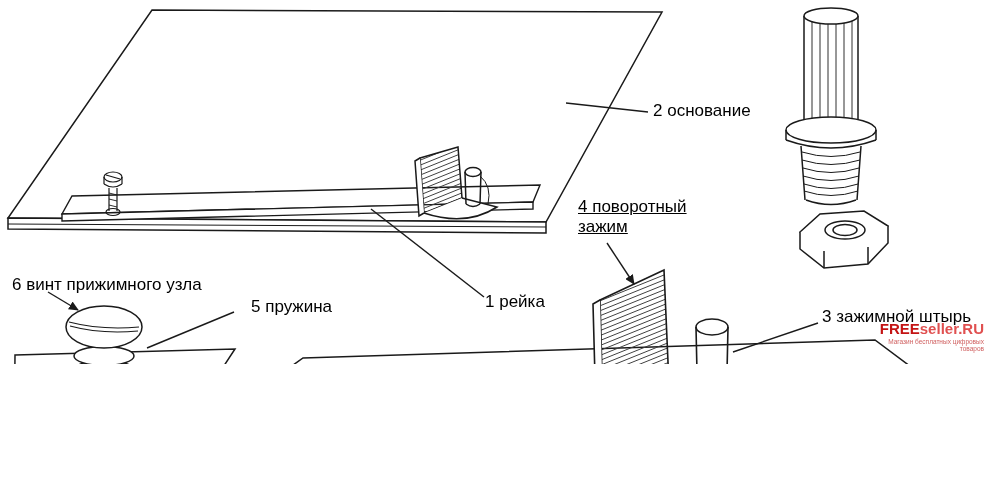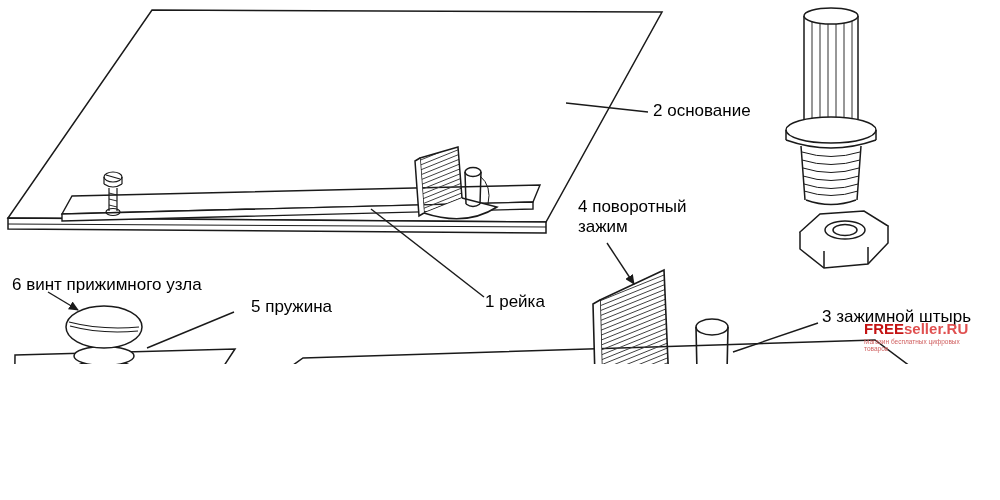--- a/index.html
+++ b/index.html
@@ -5,22 +5,22 @@
   html,body{margin:0;padding:0;background:#fff;}
   .stage{
     position:relative;width:1000px;height:364px;background:#fff;
     font-family:"Liberation Sans",sans-serif;overflow:hidden;
   }
   .artwork{position:absolute;left:0;top:0;}
   .label{
     position:absolute;color:#000;font-size:17px;line-height:1.15;
     white-space:nowrap;
   }
-  .label.wrap{white-space:normal;width:112px;}
-  .watermark{position:absolute;right:16px;bottom:12px;text-align:left;width:120px;}
+  .label.wrap{white-space:normal;width:112px;text-decoration:underline;}
+  .watermark{position:absolute;right:16px;bottom:12px;text-align:right;width:120px;}
   .wm-brand{font-size:15px;line-height:1.05;}
   .wm-bold{font-weight:bold;color:#c41414;}
   .wm-rest{color:#e05050;font-weight:bold;}
   .wm-tagline{font-size:6.5px;color:#d06060;margin-top:1px;}
 </style>
 </head>
 <body>
 
 <div class="stage">
 

